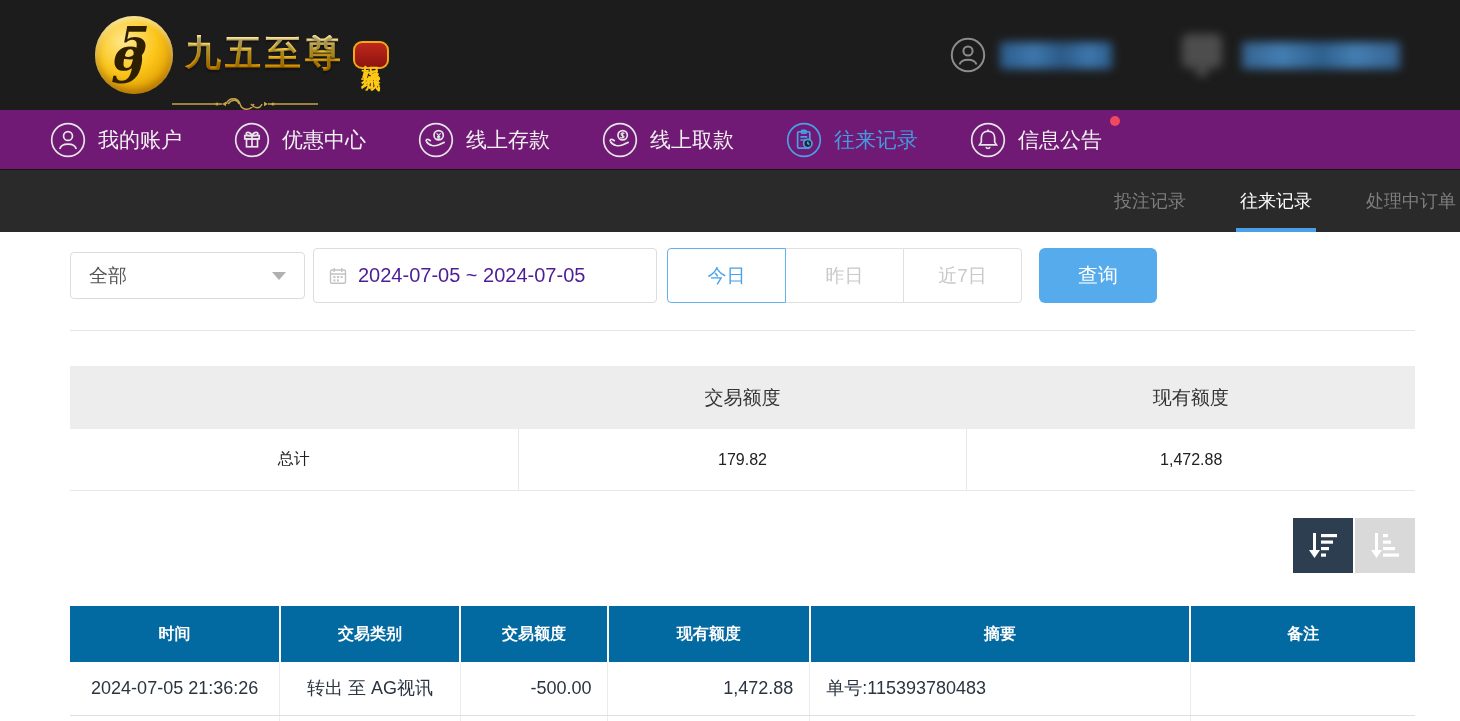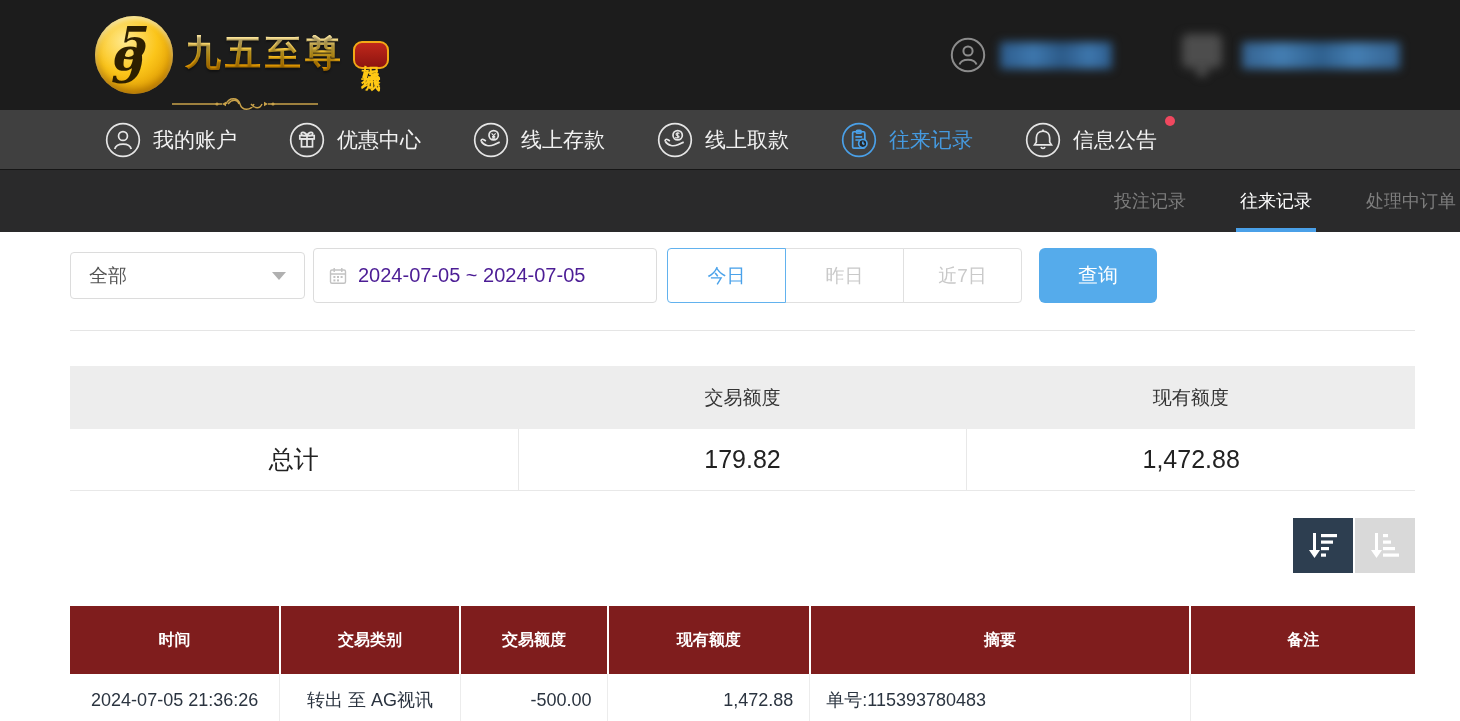--- a/index.html
+++ b/index.html
@@ -34,22 +34,22 @@
   .blur-blue1 { width:112px;
     background:linear-gradient(90deg,#2d5c8c,#3e77ad 30%,#2c5a88 55%,#3e77ad 80%,#2d5c8c); }
   .blur-blue2 { width:158px; margin-left:6px;
     background:linear-gradient(90deg,#35628f,#447eb2 25%,#2f608e 50%,#447eb2 72%,#35628f); }
   .blur-avatar-wrap { margin-left:56px; display:flex; flex-direction:column; align-items:center; filter:blur(5px); }
   .blur-avatar { width:40px; height:34px; border-radius:6px; background:#4d4d4d; }
   .blur-caret { width:0; height:0; border-left:8px solid transparent; border-right:8px solid transparent;
     border-top:7px solid #6a6a6a; margin-top:2px; }
 
   
-  .main-nav { height:60px; background:#404040; display:flex; align-items:center;
-    padding-left:105px; gap:52px; border-bottom:1px solid #161616; }
+  .main-nav { height:60px; background:#701a75; display:flex; align-items:center;
+    padding-left:50px; gap:52px; border-bottom:1px solid #161616; }
   .nav-item { display:flex; align-items:center; gap:12px; cursor:pointer; }
   .nav-item .label { color:#f2f2f2; font-size:21px; }
   .nav-item.active .label { color:#459ae0; }
   .nav-item svg { display:block; }
   .nav-badge-dot { width:10px; height:10px; border-radius:50%; background:#f0485f;
     align-self:flex-start; margin:-6px 0 0 -4px; }
 
   
   .sub-tabs { height:62px; background:#2a2a2b; display:flex; justify-content:flex-end;
     align-items:stretch; gap:46px; }
@@ -81,34 +81,34 @@
     border-radius:6px; color:#fff; font-size:20px; cursor:pointer; }
   .filter-divider { height:1px; background:#e5e5e5; margin-top:27px; width:1345px; }
 
   
   .summary-table { width:1345px; margin-top:35px; }
   .summary-head { display:flex; background:#ededed; height:63px; }
   .summary-head .cell { flex:1; display:flex; align-items:center; justify-content:center;
     font-size:19px; color:#333; }
   .summary-body { display:flex; height:62px; border-bottom:1px solid #e8e8e8; }
   .summary-body .cell { flex:1; display:flex; align-items:center; justify-content:center;
-    font-size:25px; color:#222; }
+    font-size:16px; color:#222; }
   .summary-body .cell + .cell { border-left:1px solid #e8e8e8; }
 
   
   .sort-row { width:1345px; display:flex; justify-content:flex-end; margin-top:27px; gap:2px; }
   .sort-btn { width:60px; height:55px; display:flex; align-items:center; justify-content:center;
     cursor:pointer; border:none; }
   .sort-btn.desc { background:#2d3e50; }
   .sort-btn.asc  { background:#d9d9d9; }
 
   
   .records-table { width:1345px; margin-top:33px; border-collapse:collapse; table-layout:fixed; }
-  .records-table thead th { background:#7f1d1d; color:#fff; font-size:16px; font-weight:bold;
-    height:68px; border-right:2px solid #fff; }
+  .records-table thead th { background:#0369a1; color:#fff; font-size:16px; font-weight:bold;
+    height:56px; border-right:2px solid #fff; }
   .records-table thead th:last-child { border-right:none; }
   .records-table tbody td { height:53px; font-size:18px; color:#2b3440;
     border-right:1px solid #ececec; border-bottom:1px solid #e0e0e0; }
   .records-table tbody td:last-child { border-right:none; }
   .td-center { text-align:center; }
   .td-right { text-align:right; padding-right:16px; }
   .td-left { text-align:left; padding-left:16px; }
   .stub-row td { height:30px; border-bottom:none; }
 </style>
 </head>

